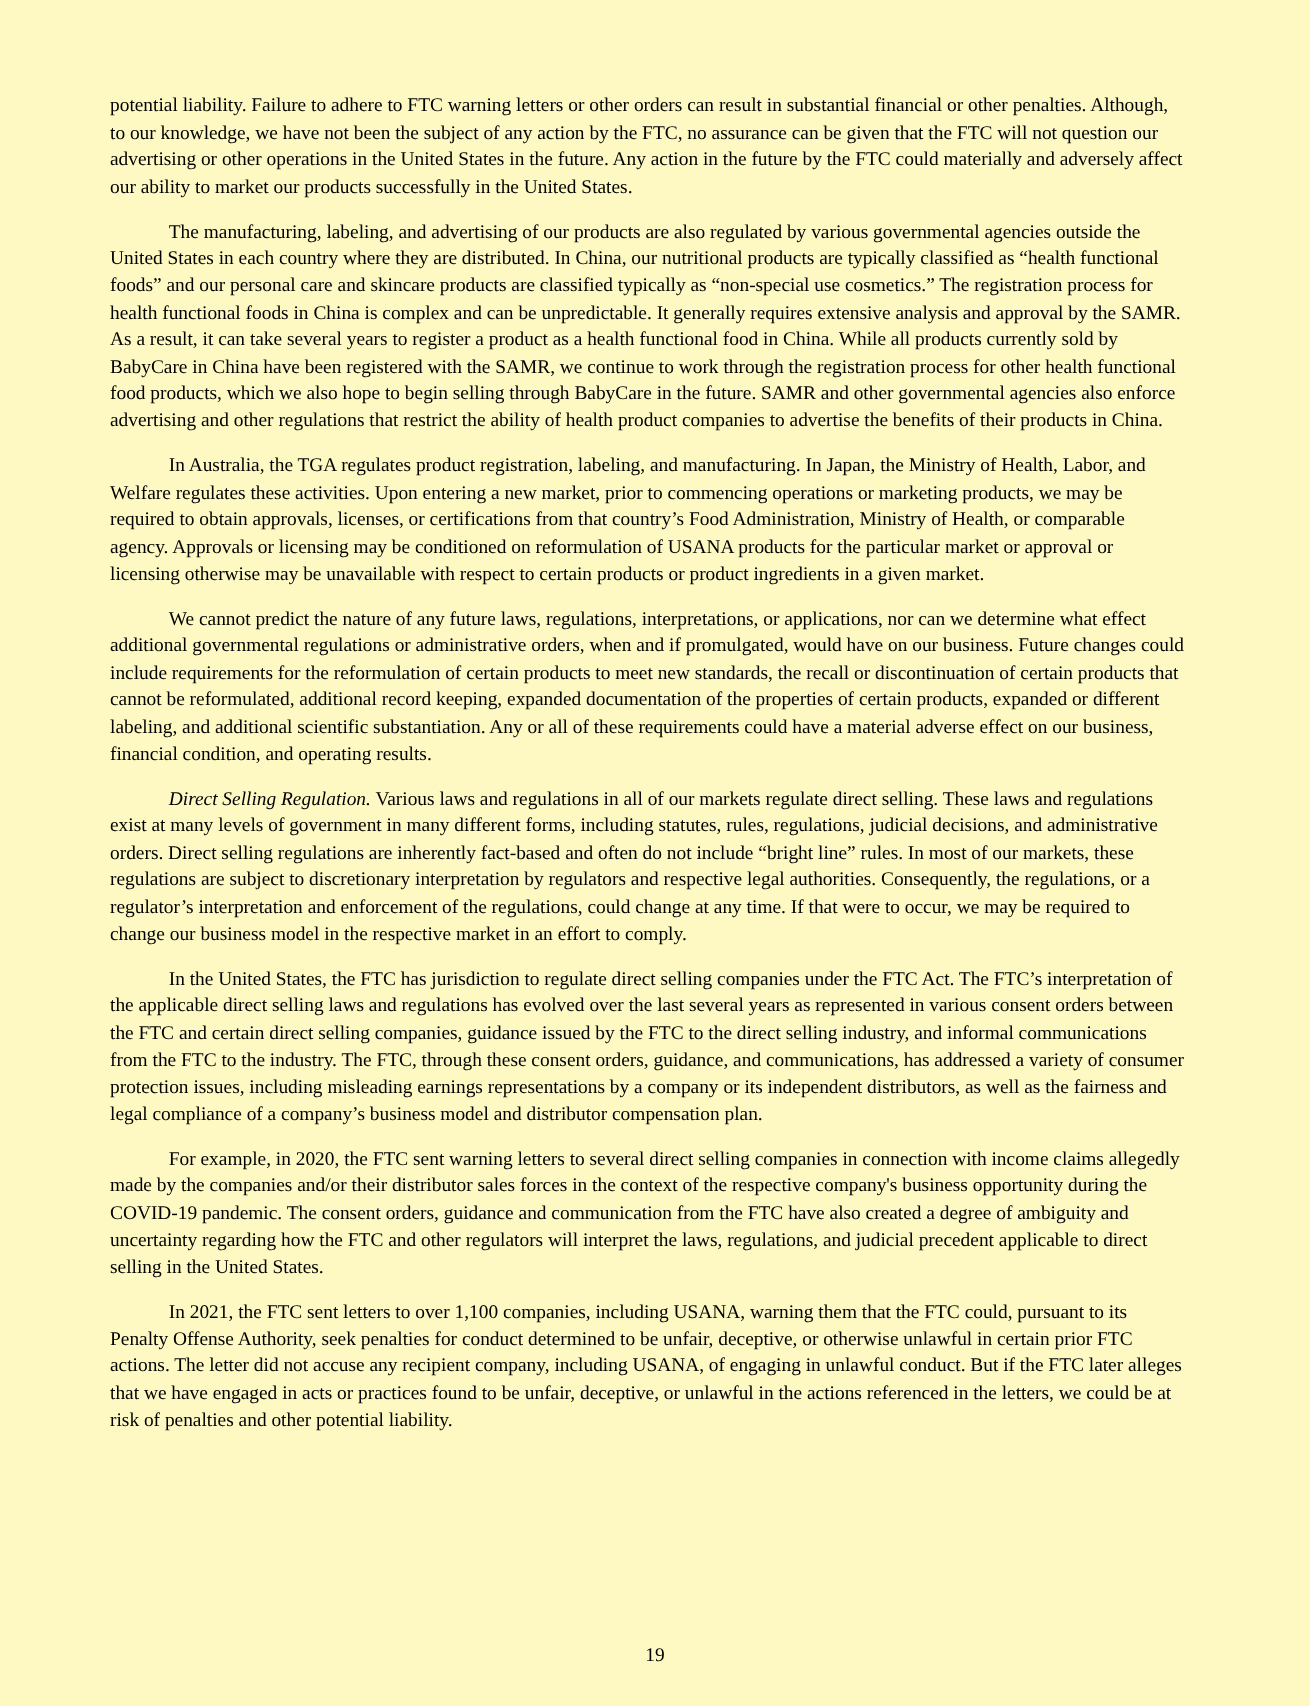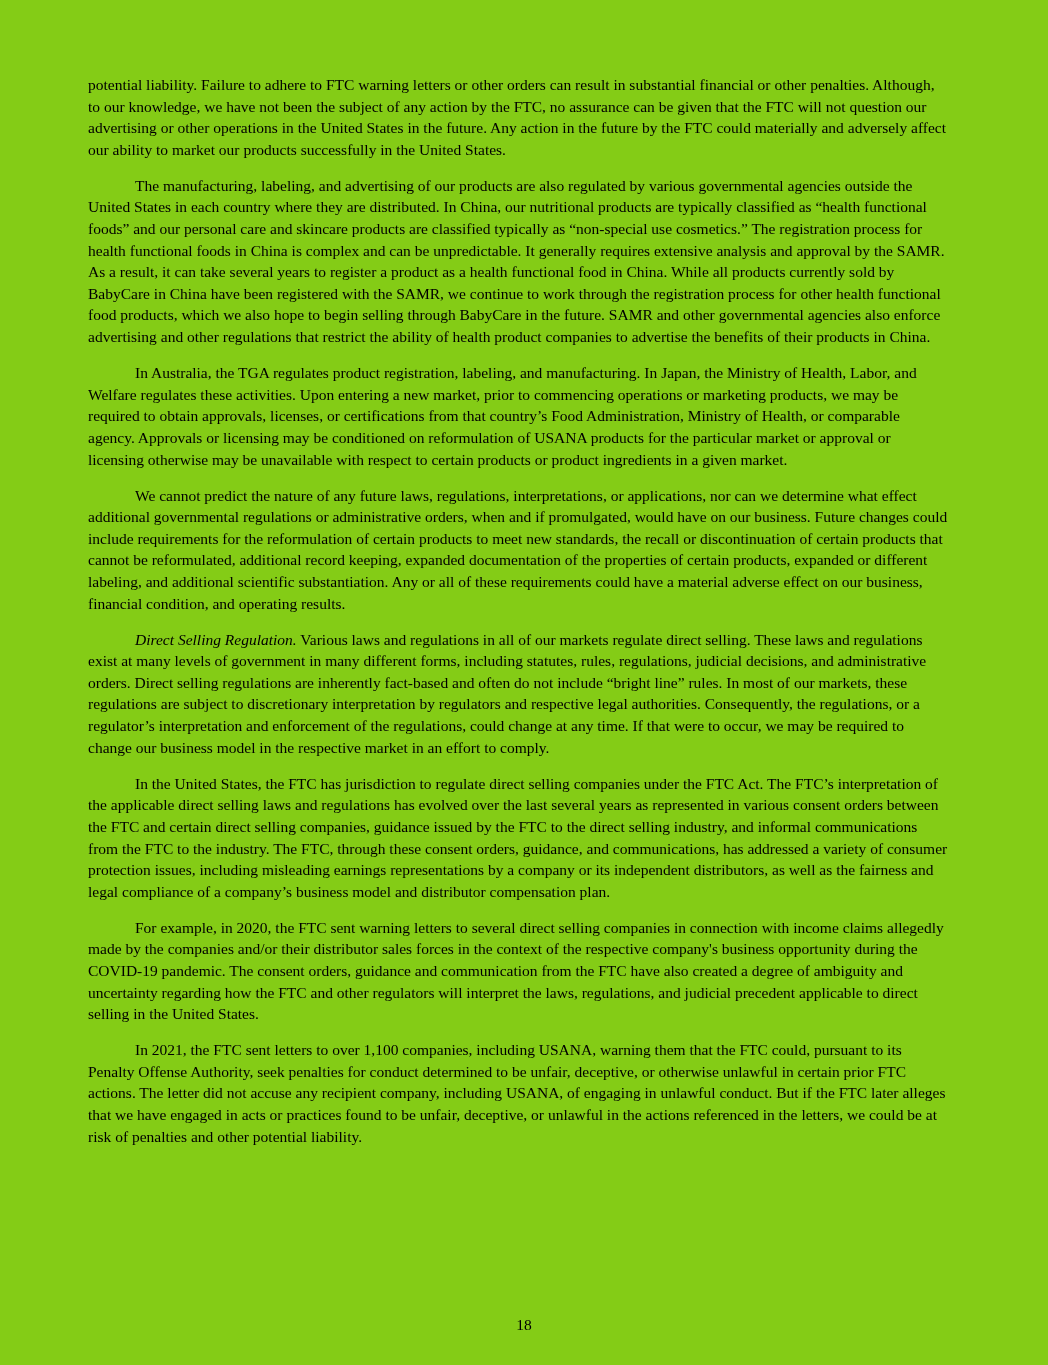--- a/index.html
+++ b/index.html
@@ -4,21 +4,21 @@
 <style>
   html, body {
     margin: 0;
     padding: 0;
     background: #ffffff;
   }
   .page {
     position: relative;
     width: 1048px;
     height: 1365px;
-    background: #84cc16;
+    background: #fef9c3;
     overflow: hidden;
   }
   .doc {
     position: absolute;
     left: 88px;
     top: 74px;
     width: 862px;
     font-family: "Liberation Serif", "DejaVu Serif", serif;
     font-size: 15.5px;
     line-height: 21.6px;
@@ -55,14 +55,14 @@
   <div class="doc">
     <p class="flush">potential liability. Failure to adhere to FTC warning letters or other orders can result in substantial financial or other penalties. Although, to our knowledge, we have not been the subject of any action by the FTC, no assurance can be given that the FTC will not question our advertising or other operations in the United States in the future. Any action in the future by the FTC could materially and adversely affect our ability to market our products successfully in the United States.</p>
     <p>The manufacturing, labeling, and advertising of our products are also regulated by various governmental agencies outside the United States in each country where they are distributed. In China, our nutritional products are typically classified as “health functional foods” and our personal care and skincare products are classified typically as “non-special use cosmetics.” The registration process for health functional foods in China is complex and can be unpredictable. It generally requires extensive analysis and approval by the SAMR. As a result, it can take several years to register a product as a health functional food in China. While all products currently sold by BabyCare in China have been registered with the SAMR, we continue to work through the registration process for other health functional food products, which we also hope to begin selling through BabyCare in the future. SAMR and other governmental agencies also enforce advertising and other regulations that restrict the ability of health product companies to advertise the benefits of their products in China.</p>
     <p>In Australia, the TGA regulates product registration, labeling, and manufacturing. In Japan, the Ministry of Health, Labor, and Welfare regulates these activities. Upon entering a new market, prior to commencing operations or marketing products, we may be required to obtain approvals, licenses, or certifications from that country’s Food Administration, Ministry of Health, or comparable agency. Approvals or licensing may be conditioned on reformulation of USANA products for the particular market or approval or licensing otherwise may be unavailable with respect to certain products or product ingredients in a given market.</p>
     <p>We cannot predict the nature of any future laws, regulations, interpretations, or applications, nor can we determine what effect additional governmental regulations or administrative orders, when and if promulgated, would have on our business. Future changes could include requirements for the reformulation of certain products to meet new standards, the recall or discontinuation of certain products that cannot be reformulated, additional record keeping, expanded documentation of the properties of certain products, expanded or different labeling, and additional scientific substantiation. Any or all of these requirements could have a material adverse effect on our business, financial condition, and operating results.</p>
     <p><em>Direct Selling Regulation.</em><span> Various laws and regulations in all of our markets regulate direct selling. These laws and regulations exist at many levels of government in many different forms, including statutes, rules, regulations, judicial decisions, and administrative orders. Direct selling regulations are inherently fact-based and often do not include “bright line” rules. In most of our markets, these regulations are subject to discretionary interpretation by regulators and respective legal authorities. Consequently, the regulations, or a regulator’s interpretation and enforcement of the regulations, could change at any time. If that were to occur, we may be required to change our business model in the respective market in an effort to comply.</span></p>
     <p>In the United States, the FTC has jurisdiction to regulate direct selling companies under the FTC Act. The FTC’s interpretation of the applicable direct selling laws and regulations has evolved over the last several years as represented in various consent orders between the FTC and certain direct selling companies, guidance issued by the FTC to the direct selling industry, and informal communications from the FTC to the industry. The FTC, through these consent orders, guidance, and communications, has addressed a variety of consumer protection issues, including misleading earnings representations by a company or its independent distributors, as well as the fairness and legal compliance of a company’s business model and distributor compensation plan.</p>
     <p>For example, in 2020, the FTC sent warning letters to several direct selling companies in connection with income claims allegedly made by the companies and/or their distributor sales forces in the context of the respective company's business opportunity during the COVID-19 pandemic. The consent orders, guidance and communication from the FTC have also created a degree of ambiguity and uncertainty regarding how the FTC and other regulators will interpret the laws, regulations, and judicial precedent applicable to direct selling in the United States.</p>
     <p>In 2021, the FTC sent letters to over 1,100 companies, including USANA, warning them that the FTC could, pursuant to its Penalty Offense Authority, seek penalties for conduct determined to be unfair, deceptive, or otherwise unlawful in certain prior FTC actions. The letter did not accuse any recipient company, including USANA, of engaging in unlawful conduct. But if the FTC later alleges that we have engaged in acts or practices found to be unfair, deceptive, or unlawful in the actions referenced in the letters, we could be at risk of penalties and other potential liability.</p>
   </div>
-  <div class="pagenum">18</div>
+  <div class="pagenum">19</div>
 </div>
 
 </body></html>

